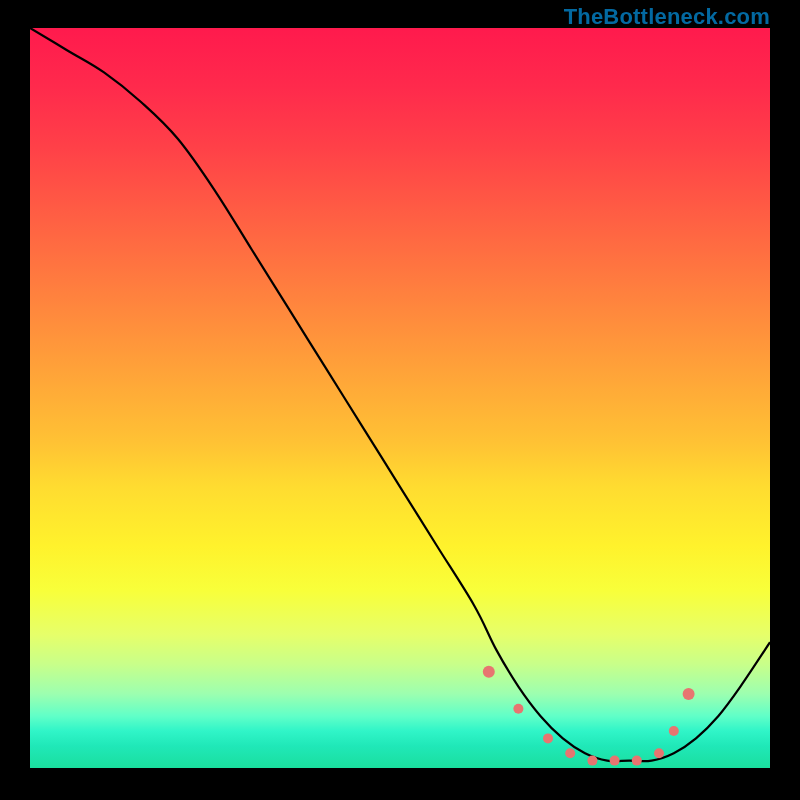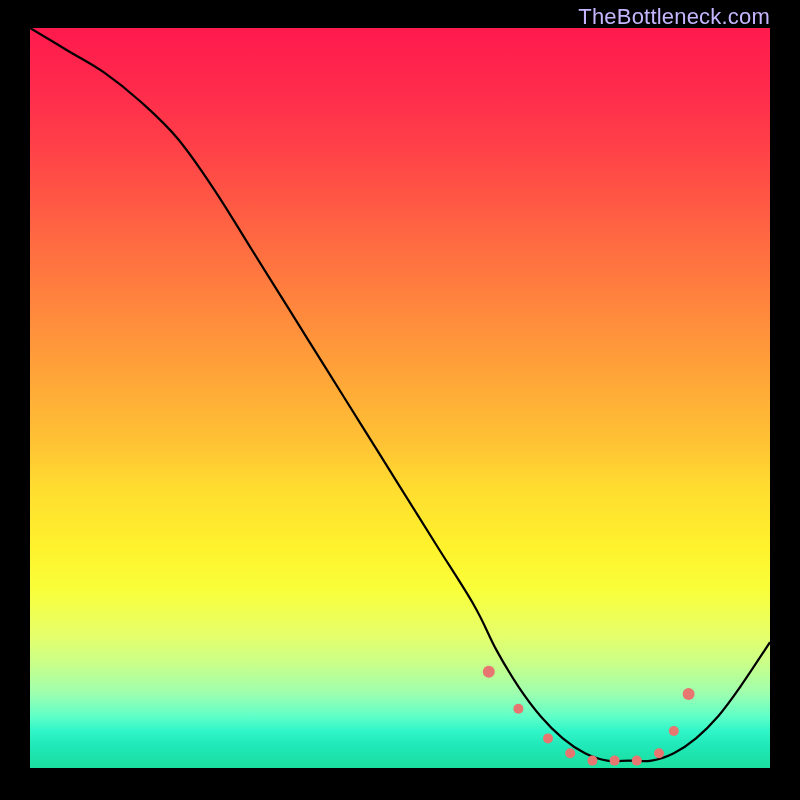--- a/index.html
+++ b/index.html
@@ -51,22 +51,22 @@
       #30f5c8 95%,
       #20e8b8 97%,
       #1adf9e 100%
     );
   }
   .watermark {
     position: absolute;
     top: 4px;
     right: 30px;
     font-size: 22px;
-    font-weight: 400;
-    color: #c4b5fd;
+    font-weight: 700;
+    color: #0369a1;
     letter-spacing: 0.2px;
   }
   svg.curve {
     position: absolute;
     left: 0;
     top: 0;
     width: 100%;
     height: 100%;
   }
 </style>

